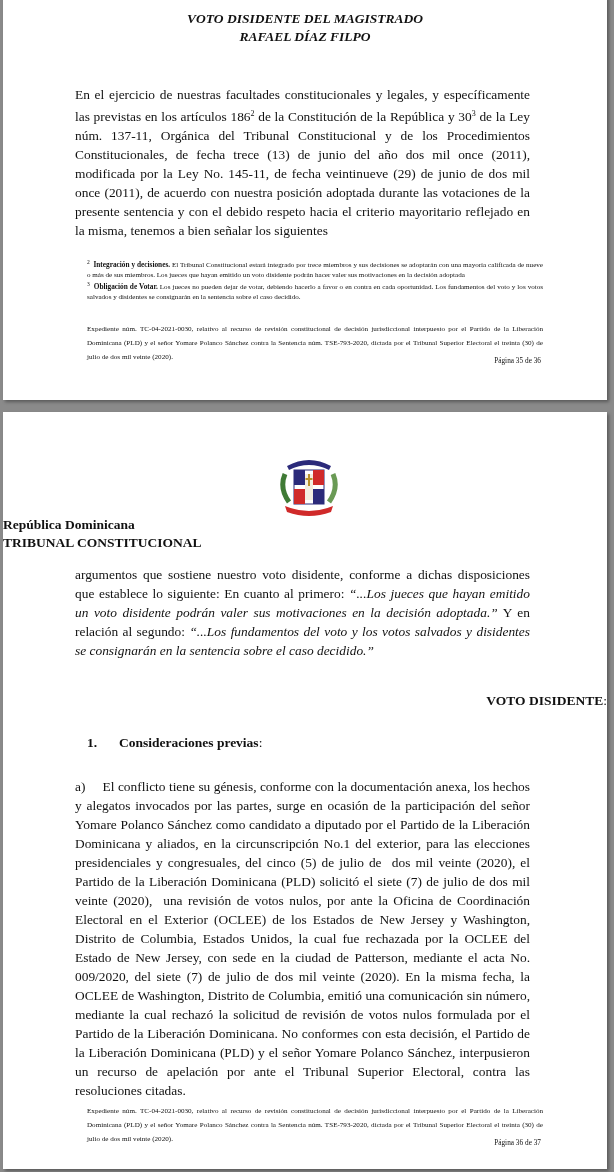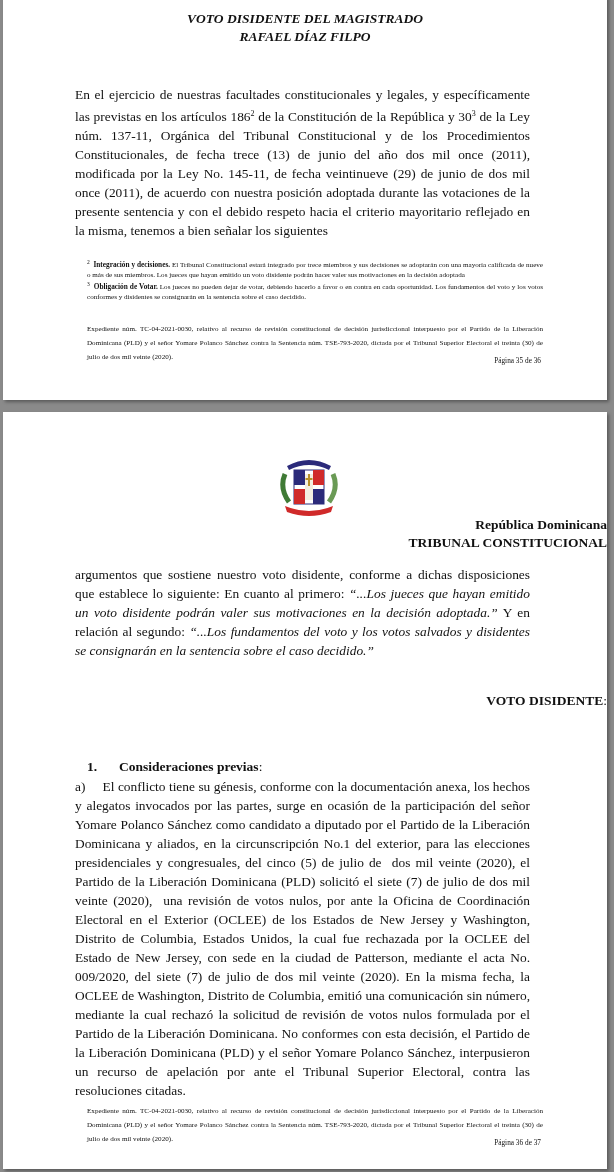--- a/index.html
+++ b/index.html
@@ -36,49 +36,49 @@
     .footer {
       position: absolute; left: 84px; width: 456px;
       font-size: 7.1px; line-height: 14px; text-align: justify;
     }
     .pagenum {
       position: absolute; right: 66px;
       font-size: 7.3px;
     }
     .seal { position: absolute; left: 274px; top: 40px; width: 64px; height: 66px; }
     .head2 {
-      position: absolute; left: 0; width: 100%; text-align: right;
+      position: absolute; left: 0; width: 100%; text-align: left;
       font-weight: bold; font-size: 13.5px; line-height: 18px;
     }
     .section-title {
       position: absolute; left: 0; width: 100%; text-align: right;
       font-weight: bold; font-size: 13.5px;
     }
     .section-title span.colon { font-weight: normal; }
     .subhead {
-      position: absolute; left: 84px; font-size: 13.5px; margin-top: 24px;
+      position: absolute; left: 84px; font-size: 13.5px;
     }
     .subhead .num { font-weight: bold; display: inline-block; width: 32px; }
     .subhead .lbl { font-weight: bold; }
     i { font-style: italic; }
   </style>
 </head>
 <body>
 
 <div class="page" id="page1">
   <div class="title" style="top:14px;">
     <div>VOTO DISIDENTE DEL MAGISTRADO</div>
     <div>RAFAEL DÍAZ FILPO</div>
   </div>
 
   <div class="body-text" style="top:89px;"><span>En el ejercicio de nuestras facultades constitucionales y legales, y específicamente las previstas en los artículos 186</span><sup>2</sup><span> de la Constitución de la República y 30</span><sup>3</sup><span> de la Ley núm. 137-11, Orgánica del Tribunal Constitucional y de los Procedimientos Constitucionales, de fecha trece (13) de junio del año dos mil once (2011), modificada por la Ley No. 145-11, de fecha veintinueve (29) de junio de dos mil once (2011), de acuerdo con nuestra posición adoptada durante las votaciones de la presente sentencia y con el debido respeto hacia el criterio mayoritario reflejado en la misma, tenemos a bien señalar los siguientes</span></div>
 
   <div class="fn" style="top:262px;">
     <div><sup>2</sup>&nbsp; <b>Integración y decisiones.</b><span> El Tribunal Constitucional estará integrado por trece miembros y sus decisiones se adoptarán con una mayoría calificada de nueve o más de sus miembros. Los jueces que hayan emitido un voto disidente podrán hacer valer sus motivaciones en la decisión adoptada</span></div>
-    <div><sup>3</sup>&nbsp; <b>Obligación de Votar.</b><span> Los jueces no pueden dejar de votar, debiendo hacerlo a favor o en contra en cada oportunidad. Los fundamentos del voto y los votos conformes y disidentes se consignarán en la sentencia sobre el caso decidido.</span></div>
+    <div><sup>3</sup>&nbsp; <b>Obligación de Votar.</b><span> Los jueces no pueden dejar de votar, debiendo hacerlo a favor o en contra en cada oportunidad. Los fundamentos del voto y los votos salvados y disidentes se consignarán en la sentencia sobre el caso decidido.</span></div>
   </div>
 
   <div class="footer" style="top:326px;">Expediente núm. TC-04-2021-0030, relativo al recurso de revisión constitucional de decisión jurisdiccional interpuesto por el Partido de la Liberación Dominicana (PLD) y el señor Yomare Polanco Sánchez contra la Sentencia núm. TSE-793-2020, dictada por el Tribunal Superior Electoral el treinta (30) de julio de dos mil veinte (2020).</div>
   <div class="pagenum" style="top:360px;">Página 35 de 36</div>
 </div>
 
 <div class="page" id="page2">
   <svg class="seal" viewBox="0 0 64 66">
 
     <path d="M10 14 Q32 2 54 14 L52 18 Q32 8 12 18 Z" fill="#2b2a7a"></path>

